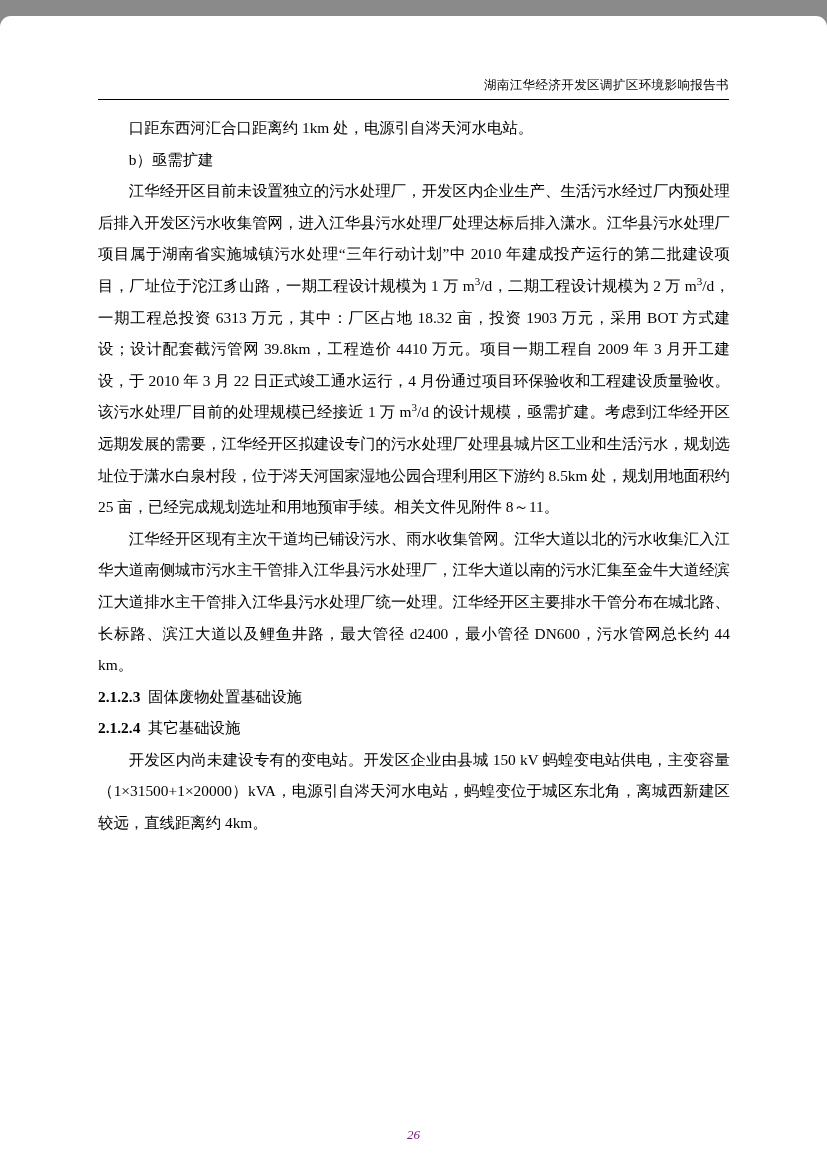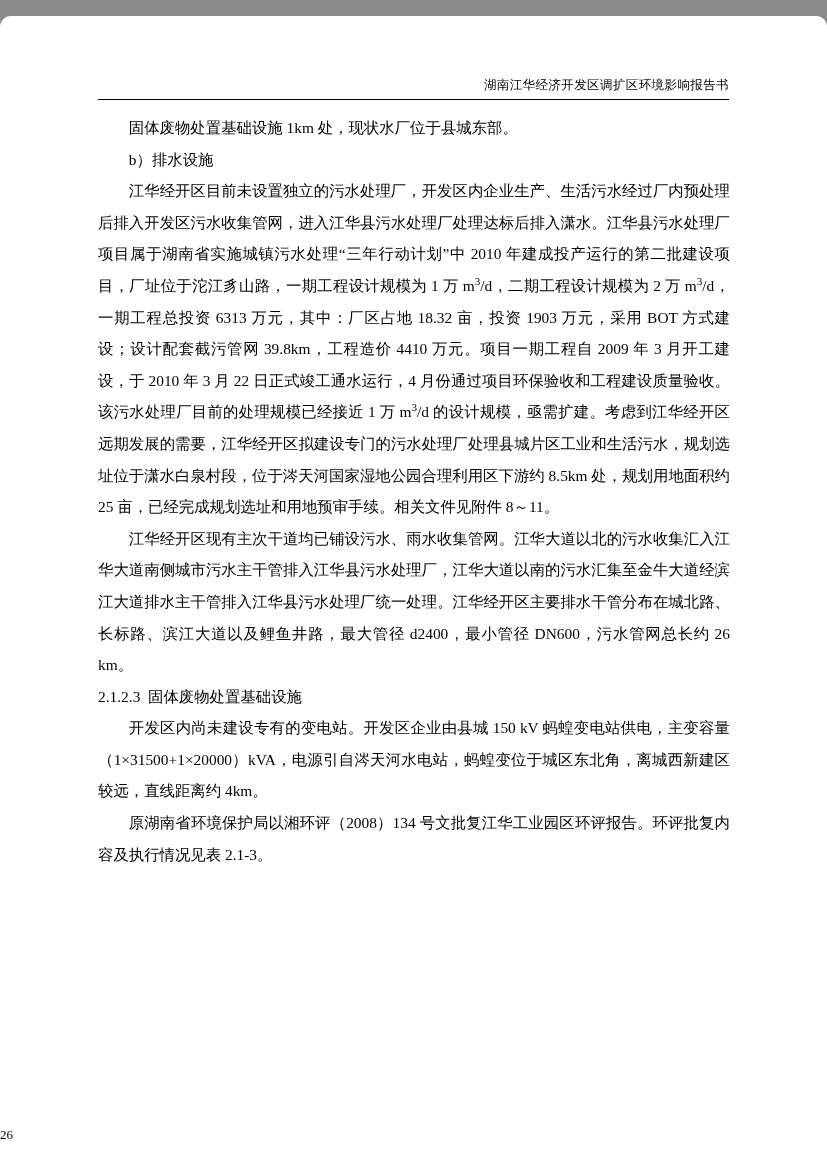--- a/index.html
+++ b/index.html
@@ -60,66 +60,69 @@
   }
   p.indent {
     text-indent: 2em;
   }
   p.heading {
     text-indent: 0;
     font-weight: normal;
   }
   .hd-num {
     letter-spacing: 0;
+    font-weight: bold;
   }
   .hd-label {
     font-weight: normal;
   }
   sup {
     font-size: 0.72em;
     vertical-align: super;
     line-height: 0;
   }
   .footer {
     position: absolute;
     bottom: 42px;
     left: 0;
     width: 100%;
+    text-align: center;
     font-size: 13px;
-    color: #000000;
+    color: #701a75;
+    font-style: italic;
   }
 </style>
 </head>
 <body>
 
 <div class="page">
 
   <div class="header">
     <div class="header-text">湖南江华经济开发区调扩区环境影响报告书</div>
     <div class="header-rule"></div>
   </div>
 
   <div class="content">
 
-    <p class="indent">固体废物处置基础设施 1km 处，现状水厂位于县城东部。</p>
+    <p class="indent">口距东西河汇合口距离约 1km 处，电源引自涔天河水电站。</p>
 
-    <p class="indent">b）排水设施</p>
+    <p class="indent">b）亟需扩建</p>
 
     <p class="indent"><span>江华经开区目前未设置独立的污水处理厂，开发区内企业生产、生活污水经过厂内预处理后排入开发区污水收集管网，进入江华县污水处理厂处理达标后排入潇水。江华县污水处理厂项目属于湖南省实施城镇污水处理“三年行动计划”中 2010 年建成投产运行的第二批建设项目，厂址位于沱江豸山路，一期工程设计规模为 1 万 m</span><sup>3</sup><span>/d，二期工程设计规模为 2 万 m</span><sup>3</sup><span>/d，一期工程总投资 6313 万元，其中：厂区占地 18.32 亩，投资 1903 万元，采用 BOT 方式建设；设计配套截污管网 39.8km，工程造价 4410 万元。项目一期工程自 2009 年 3 月开工建设，于 2010 年 3 月 22 日正式竣工通水运行，4 月份通过项目环保验收和工程建设质量验收。该污水处理厂目前的处理规模已经接近 1 万 m</span><sup>3</sup><span>/d 的设计规模，亟需扩建。考虑到江华经开区远期发展的需要，江华经开区拟建设专门的污水处理厂处理县城片区工业和生活污水，规划选址位于潇水白泉村段，位于涔天河国家湿地公园合理利用区下游约 8.5km 处，规划用地面积约 25 亩，已经完成规划选址和用地预审手续。相关文件见附件 8～11。</span></p>
 
-    <p class="indent">江华经开区现有主次干道均已铺设污水、雨水收集管网。江华大道以北的污水收集汇入江华大道南侧城市污水主干管排入江华县污水处理厂，江华大道以南的污水汇集至金牛大道经滨江大道排水主干管排入江华县污水处理厂统一处理。江华经开区主要排水干管分布在城北路、长标路、滨江大道以及鲤鱼井路，最大管径 d2400，最小管径 DN600，污水管网总长约 26 km。</p>
+    <p class="indent">江华经开区现有主次干道均已铺设污水、雨水收集管网。江华大道以北的污水收集汇入江华大道南侧城市污水主干管排入江华县污水处理厂，江华大道以南的污水汇集至金牛大道经滨江大道排水主干管排入江华县污水处理厂统一处理。江华经开区主要排水干管分布在城北路、长标路、滨江大道以及鲤鱼井路，最大管径 d2400，最小管径 DN600，污水管网总长约 44 km。</p>
 
     <p class="heading"><span class="hd-num">2.1.2.3</span>&nbsp;&nbsp;<span class="hd-label">固体废物处置基础设施</span></p>
 
 
+    <p class="heading"><span class="hd-num">2.1.2.4</span>&nbsp;&nbsp;<span class="hd-label">其它基础设施</span></p>
 
     <p class="indent">开发区内尚未建设专有的变电站。开发区企业由县城 150 kV 蚂蝗变电站供电，主变容量（1×31500+1×20000）kVA，电源引自涔天河水电站，蚂蝗变位于城区东北角，离城西新建区较远，直线距离约 4km。</p>
 
 
-    <p class="indent">原湖南省环境保护局以湘环评（2008）134 号文批复江华工业园区环评报告。环评批复内容及执行情况见表 2.1-3。</p>
 
   </div>
 
   <div class="footer">
     <span>26</span>
   </div>
 
 </div>
 
 </body></html>

